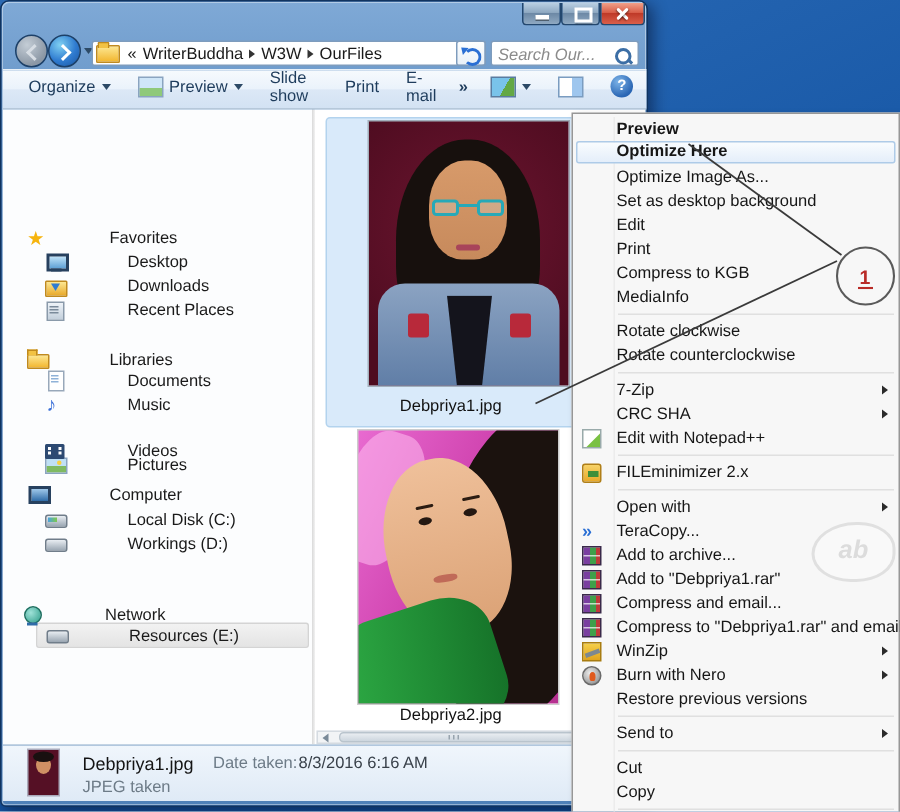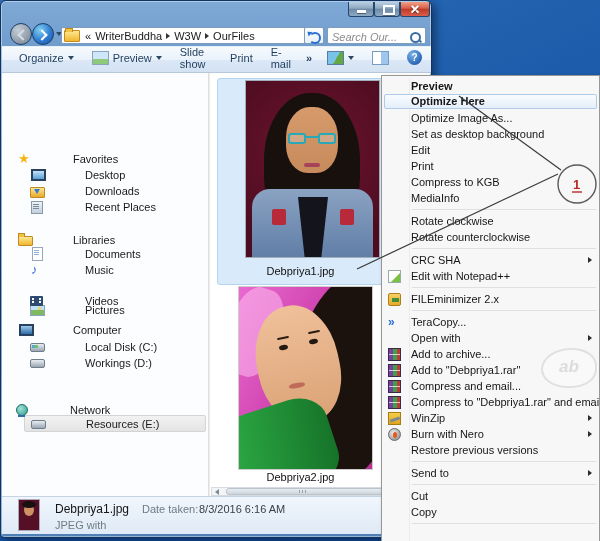--- a/index.html
+++ b/index.html
@@ -349,43 +349,44 @@
   <div id="hscroll" class="abs">
     <span class="larr"></span>
     <span id="hthumb"></span>
   </div>
 
   <div id="statusbar" class="abs"></div>
   <div id="statusthumb" class="abs"></div>
   <div id="status-name" class="abs">Debpriya1.jpg</div>
   <div id="status-datelabel" class="abs">Date taken:</div>
   <div id="status-datevalue" class="abs">8/3/2016 6:16 AM</div>
-  <div id="status-type" class="abs">JPEG with</div>
+  <div id="status-type" class="abs">JPEG taken</div>
 </div>
 
 <div id="ctxmenu" class="abs">
   <div class="mi bold"><span class="lbl">Preview</span></div>
   <div class="mi hl"><span class="lbl">Optimize Here</span></div>
   <div class="mi"><span class="lbl">Optimize Image As...</span></div>
   <div class="mi"><span class="lbl">Set as desktop background</span></div>
   <div class="mi"><span class="lbl">Edit</span></div>
   <div class="mi"><span class="lbl">Print</span></div>
   <div class="mi"><span class="lbl">Compress to KGB</span></div>
   <div class="mi"><span class="lbl">MediaInfo</span></div>
   <div class="msep"></div>
   <div class="mi"><span class="lbl">Rotate clockwise</span></div>
   <div class="mi"><span class="lbl">Rotate counterclockwise</span></div>
   <div class="msep"></div>
+  <div class="mi"><span class="lbl">7-Zip</span><span class="sub tri-right"></span></div>
   <div class="mi"><span class="lbl">CRC SHA</span><span class="sub tri-right"></span></div>
   <div class="mi"><span class="micon ic-npp"></span><span class="lbl">Edit with Notepad++</span></div>
   <div class="msep"></div>
   <div class="mi"><span class="micon ic-fmin"></span><span class="lbl">FILEminimizer 2.x</span></div>
   <div class="msep"></div>
+  <div class="mi"><span class="lbl">Open with</span><span class="sub tri-right"></span></div>
   <div class="mi"><span class="micon ic-tera"></span><span class="lbl">TeraCopy...</span></div>
-  <div class="mi"><span class="lbl">Open with</span><span class="sub tri-right"></span></div>
   <div class="mi"><span class="micon ic-rar"></span><span class="lbl">Add to archive...</span></div>
   <div class="mi"><span class="micon ic-rar"></span><span class="lbl">Add to "Debpriya1.rar"</span></div>
   <div class="mi"><span class="micon ic-rar"></span><span class="lbl">Compress and email...</span></div>
   <div class="mi"><span class="micon ic-rar"></span><span class="lbl">Compress to "Debpriya1.rar" and email</span></div>
   <div class="mi"><span class="micon ic-winzip"></span><span class="lbl">WinZip</span><span class="sub tri-right"></span></div>
   <div class="mi"><span class="micon ic-nero"></span><span class="lbl">Burn with Nero</span><span class="sub tri-right"></span></div>
   <div class="mi"><span class="lbl">Restore previous versions</span></div>
   <div class="msep"></div>
   <div class="mi"><span class="lbl">Send to</span><span class="sub tri-right"></span></div>
   <div class="msep"></div>

